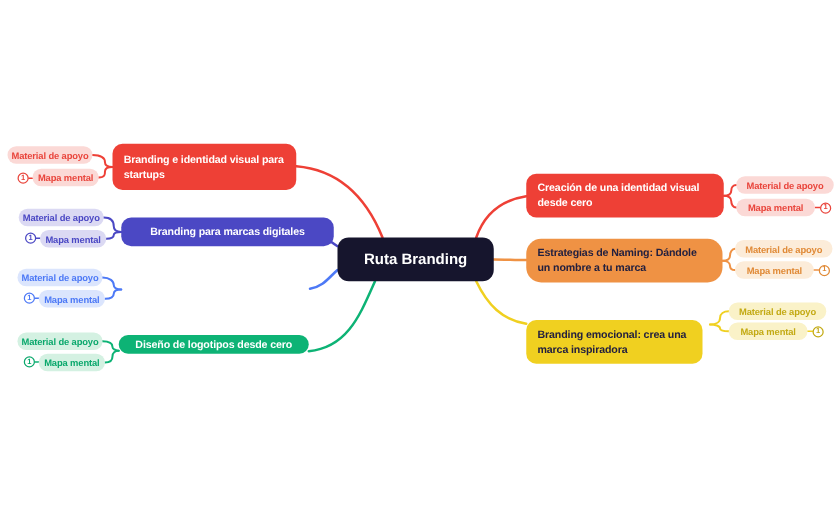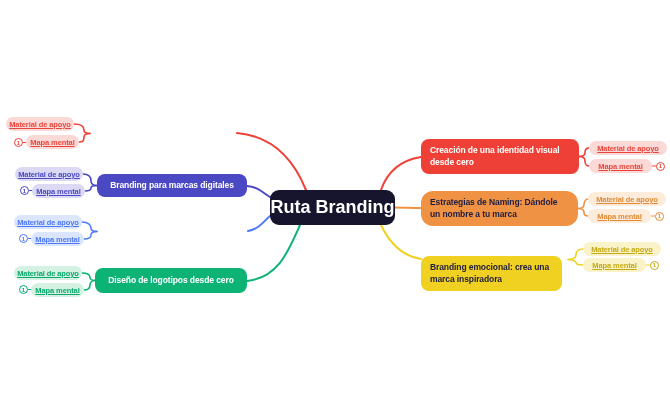--- a/index.html
+++ b/index.html
@@ -10,35 +10,35 @@
   svg.wires{position:absolute;left:0;top:0;width:670px;height:415px;pointer-events:none;}
 
   
   .node{
     position:absolute;display:flex;align-items:center;box-sizing:border-box;
     border-radius:8px;padding:4px 9px;font-weight:bold;font-size:8.5px;
     line-height:1.32;letter-spacing:-0.1px;color:#ffffff;
   }
   .node.center{
     background:#16152d;color:#ffffff;border-radius:9px;justify-content:center;
-    font-size:18px;letter-spacing:0;white-space:nowrap;z-index:3;
+    font-size:12px;letter-spacing:0;white-space:nowrap;z-index:3;
   }
   .node.oneline{justify-content:center;white-space:nowrap;}
   .bg-red{background:#ee4036;}
   .bg-indigo{background:#4b48c4;}
   .bg-blue{background:#4d79f6;}
   .bg-green{background:#0db375;}
   .bg-orange{background:#ef9244;color:#23203f;}
   .bg-yellow{background:#f0d020;color:#23203f;}
 
   
   .sub{
     position:absolute;display:flex;align-items:center;justify-content:center;
     box-sizing:border-box;height:14px;border-radius:7px;padding:0 3px;
-    font-weight:bold;font-size:7.5px;white-space:nowrap;letter-spacing:-0.1px;text-decoration:underline;
+    font-weight:bold;font-size:7.5px;white-space:nowrap;letter-spacing:-0.1px;
   }
   .sub-red{background:#fbd9d6;color:#e9453c;}
   .sub-indigo{background:#dbd9f3;color:#4b48c4;}
   .sub-blue{background:#dbe5fd;color:#4d79f6;}
   .sub-green{background:#d4f1e2;color:#0aa86c;}
   .sub-orange{background:#fcecd9;color:#e08a37;}
   .sub-yellow{background:#faf2c8;color:#c3aa14;}
 
   
   .badge{
@@ -92,34 +92,35 @@
     <path d="M 578,208.5 C 582,208.5 584,210.5 584,212.5 C 584,214.5 585.5,216 588,216" stroke="#ef9244" stroke-width="1.6" stroke-linecap="round"></path>
     <path d="M 651,216 H 655" stroke="#ef9244" stroke-width="1.2" stroke-linecap="round"></path>
 
     <path d="M 568,259.5 C 572,259.5 576,258 576,254.5 C 576,251 579,249 583,249" stroke="#f0d020" stroke-width="1.6" stroke-linecap="round"></path>
     <path d="M 568,259.5 C 572,259.5 576,261 576,262.5 C 576,264 579,265 583,265" stroke="#f0d020" stroke-width="1.6" stroke-linecap="round"></path>
     <path d="M 646,265 H 650" stroke="#f0d020" stroke-width="1.2" stroke-linecap="round"></path>
   </svg>
 
   <div class="node center" style="left:270px;top:190px;width:125px;height:35px;">Ruta Branding</div>
 
+  <div class="node bg-red" style="left:90px;top:115px;width:147px;min-height:37px;">Branding e identidad visual para startups</div>
   <div class="sub sub-red" style="left:6px;top:117px;width:68px;">Material de apoyo</div>
   <div class="sub sub-red" style="left:26px;top:135px;width:53px;">Mapa mental</div>
   <div class="badge bd-red" style="left:14px;top:138px;">1</div>
 
-  <div class="node bg-indigo oneline" style="left:97px;top:174px;width:150px;height:23px;text-align:center;">Branding para marcas digitales</div>
+  <div class="node bg-indigo oneline" style="left:97px;top:174px;width:170px;height:23px;text-align:center;">Branding para marcas digitales</div>
   <div class="sub sub-indigo" style="left:15px;top:167px;width:68px;">Material de apoyo</div>
   <div class="sub sub-indigo" style="left:32px;top:184px;width:53px;">Mapa mental</div>
   <div class="badge bd-indigo" style="left:20px;top:186px;">1</div>
 
   <div class="sub sub-blue" style="left:14px;top:215px;width:68px;">Material de apoyo</div>
   <div class="sub sub-blue" style="left:31px;top:232px;width:53px;">Mapa mental</div>
   <div class="badge bd-blue" style="left:19px;top:234px;">1</div>
 
-  <div class="node bg-green oneline" style="left:95px;top:268px;width:152px;height:25px;">Diseño de logotipos desde cero</div>
+  <div class="node bg-green oneline" style="left:95px;top:268px;width:152px;height:15px;">Diseño de logotipos desde cero</div>
   <div class="sub sub-green" style="left:14px;top:266px;width:68px;">Material de apoyo</div>
   <div class="sub sub-green" style="left:31px;top:283px;width:53px;">Mapa mental</div>
   <div class="badge bd-green" style="left:19px;top:285px;">1</div>
 
   <div class="node bg-red" style="left:421px;top:139px;width:158px;min-height:35px;">Creación de una identidad visual desde cero</div>
   <div class="sub sub-red" style="left:589px;top:141px;width:78px;">Material de apoyo</div>
   <div class="sub sub-red" style="left:589px;top:159px;width:63px;">Mapa mental</div>
   <div class="badge bd-red" style="left:656px;top:161.5px;">1</div>
 
   <div class="node bg-orange" style="left:421px;top:191px;width:157px;min-height:35px;border-radius:12px;">Estrategias de Naming: Dándole un nombre a tu marca</div>

